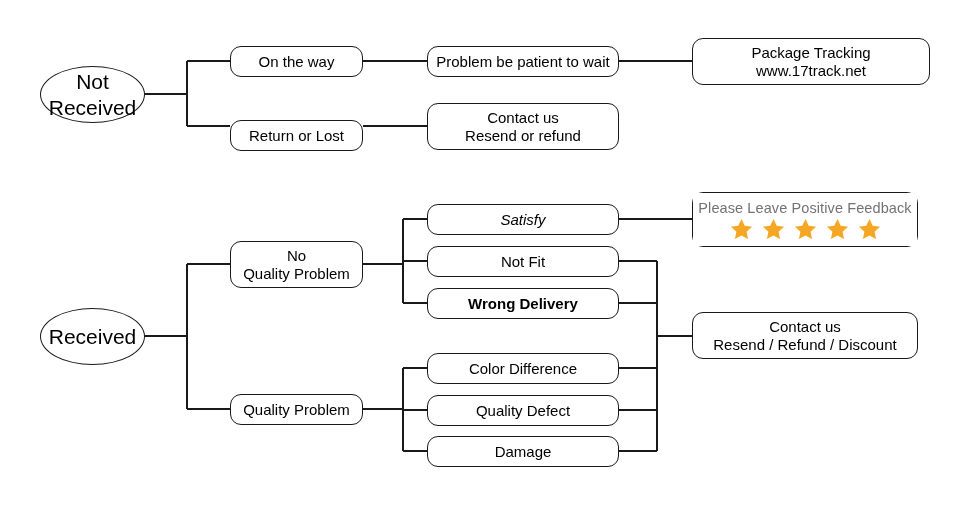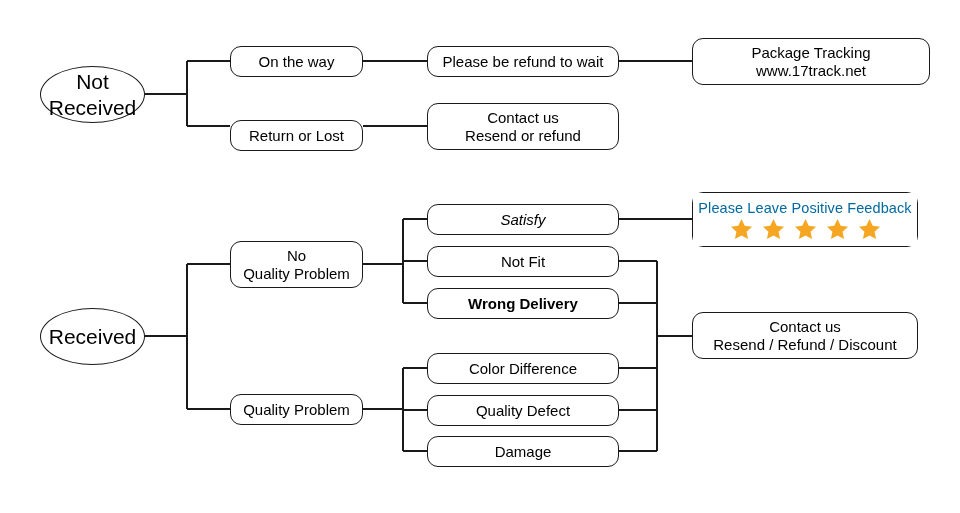--- a/index.html
+++ b/index.html
@@ -62,21 +62,21 @@
     flex-direction: column;
     align-items: center;
     justify-content: center;
     width: 100%;
     height: 100%;
     padding: 2px 0 0 0;
     box-sizing: border-box;
   }
   .feedback-text {
     font-size: 14.5px;
-    color: #0369a1;
+    color: #737373;
     letter-spacing: 0.1px;
     margin-bottom: 1px;
   }
   .stars {
     display: flex;
     gap: 7px;
     align-items: center;
     justify-content: center;
   }
   .star {
@@ -139,21 +139,21 @@
     </g>
   </svg>
 
   <div class="node ell" style="left:40px; top:66px; width:105px; height:57px;">Not
 Received</div>
 
   <div class="node rbox" style="left:230px; top:46px; width:133px; height:31px;">On the way</div>
 
   <div class="node rbox" style="left:230px; top:120px; width:133px; height:31px;">Return or Lost</div>
 
-  <div class="node rbox" style="left:427px; top:46px; width:192px; height:31px;">Please be refund to wait</div>
+  <div class="node rbox" style="left:427px; top:46px; width:192px; height:31px;">Problem be patient to wait</div>
 
   <div class="node rbox" style="left:427px; top:103px; width:192px; height:47px;">Contact us
 Resend or refund</div>
 
   <div class="node rbox" style="left:692px; top:38px; width:238px; height:47px;">Package Tracking
 www.17track.net</div>
 
   <div class="node ell" style="left:40px; top:308px; width:105px; height:57px;">Received</div>
 
   <div class="node rbox" style="left:230px; top:241px; width:133px; height:47px;">No

